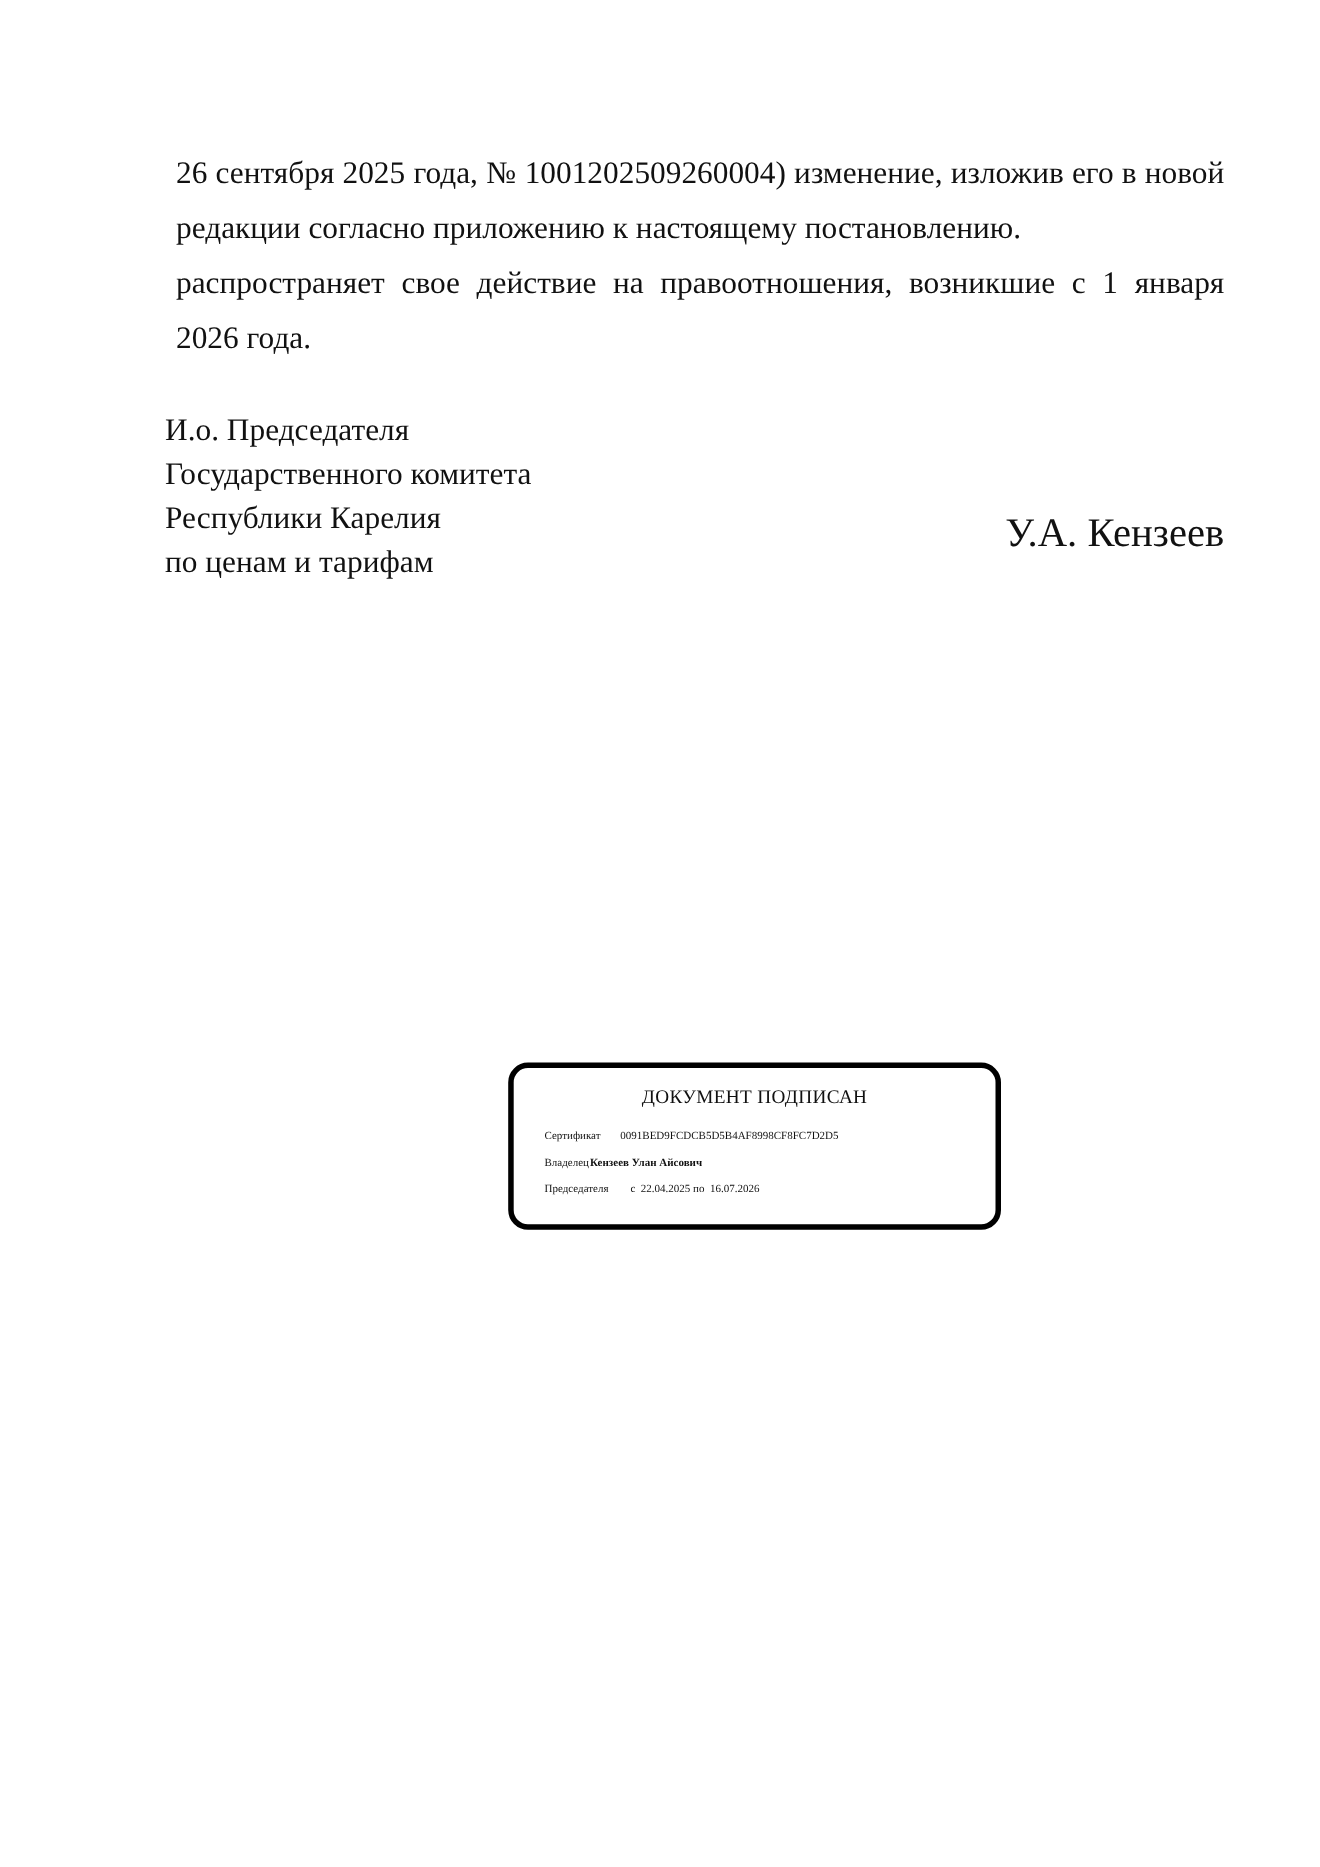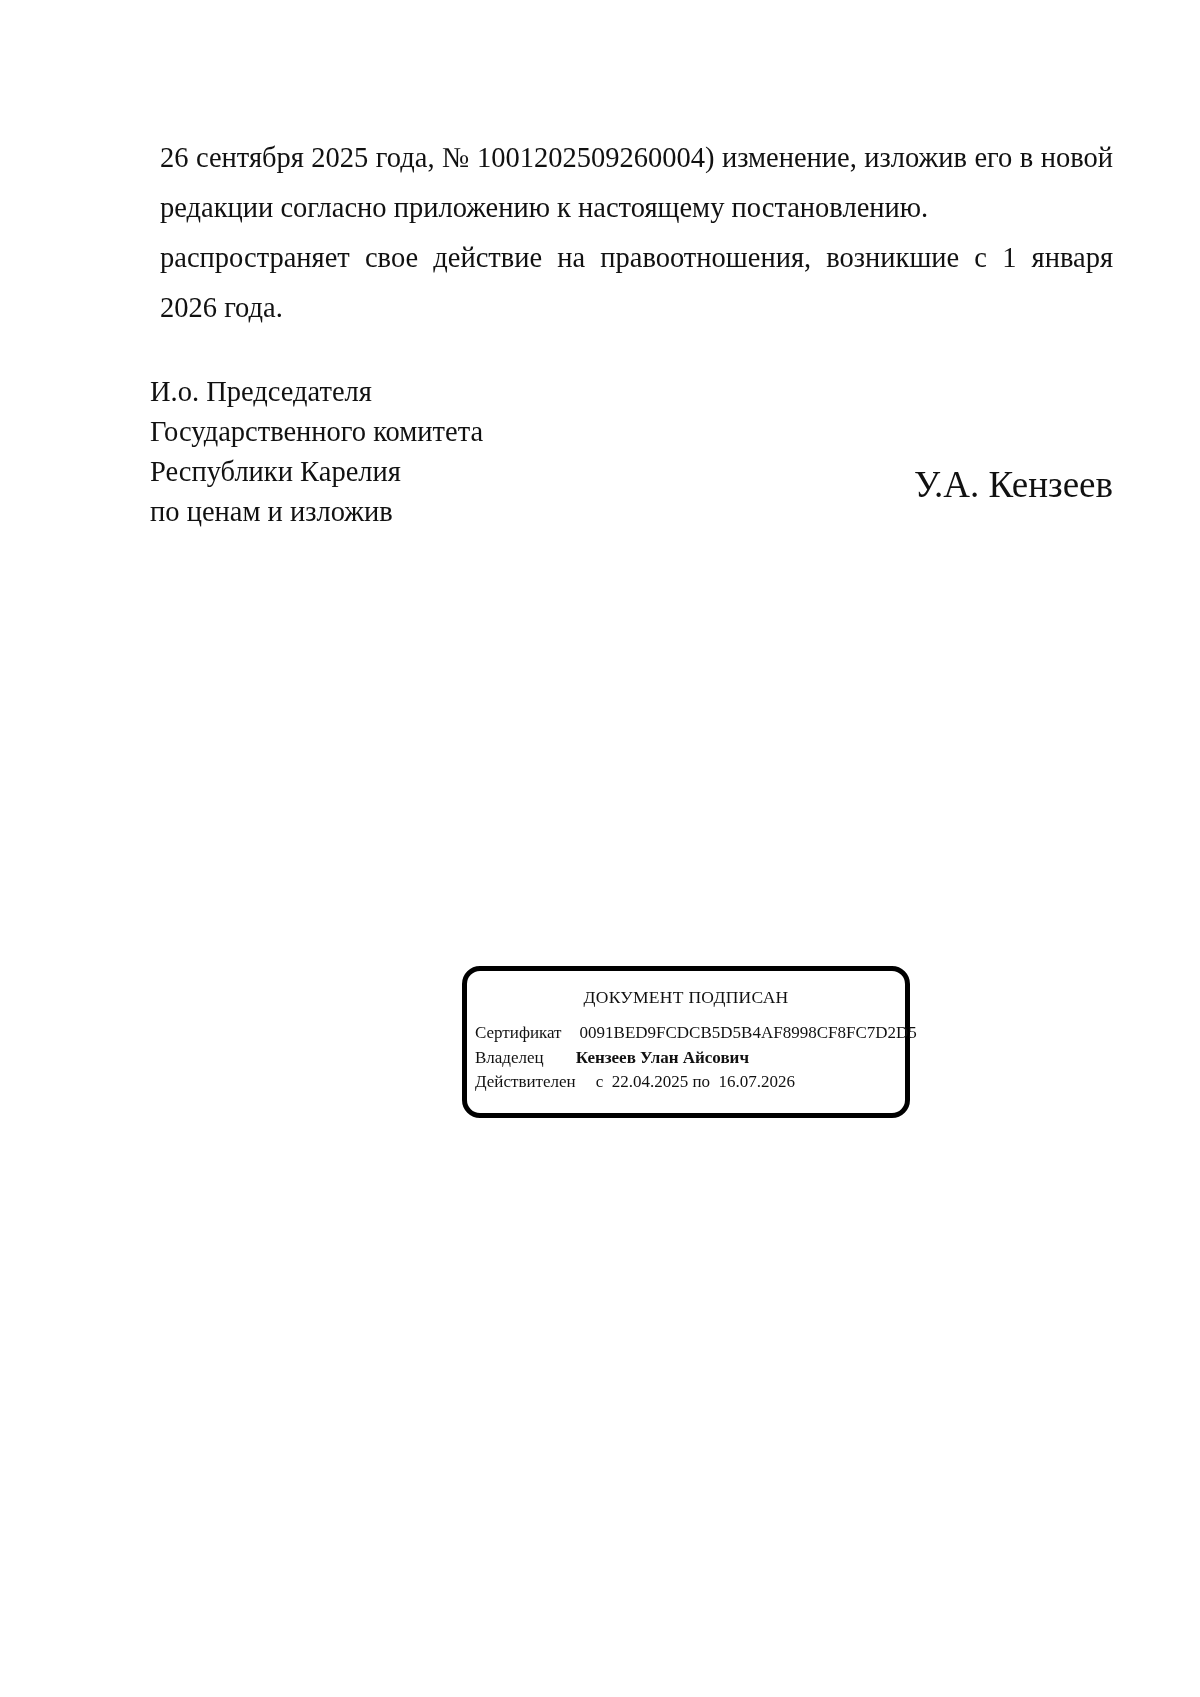--- a/index.html
+++ b/index.html
@@ -67,38 +67,38 @@
   }
   .stamp-title {
     margin-top: 15px;
     text-align: center;
     font-size: 17.5px;
     line-height: 23px;
     letter-spacing: 0.3px;
   }
   .stamp-rows {
     margin-top: 12px;
-    padding-left: 8px;
+    padding-left: 28px;
     padding-right: 8px;
-    font-size: 17px;
+    font-size: 10px;
     text-align: right;
   }
   .stamp-row {
     display: flex;
     line-height: 24.5px;
     white-space: nowrap;
   }
   .stamp-label {
     flex: 0 0 auto;
   }
   .stamp-value {
     margin-left: 18px;
   }
   .stamp-row.owner .stamp-value {
-    margin-left: 32px;
+    margin-left: 1px;
     font-weight: bold;
   }
   .stamp-row.validity .stamp-value {
     margin-left: 20px;
   }
 </style>
 </head>
 <body>
 
 <div class="page">
@@ -107,38 +107,38 @@
     <div class="line-justify">26 сентября 2025 года, № 1001202509260004) изменение, изложив его в новой</div>
     <div class="line-left">редакции согласно приложению к настоящему постановлению.</div>
     <div class="line-justify">распространяет свое действие на правоотношения, возникшие с 1 января</div>
     <div class="line-left">2026 года.</div>
   </div>
 
   <div class="sig-block">
     <div>И.о. Председателя</div>
     <div>Государственного комитета</div>
     <div>Республики Карелия</div>
-    <div>по ценам и изложив</div>
+    <div>по ценам и тарифам</div>
   </div>
 
   <div class="sig-name">У.А. Кензеев</div>
 
   <div class="stamp">
     <div class="stamp-title">
       <div>ДОКУМЕНТ ПОДПИСАН</div>
     </div>
     <div class="stamp-rows">
       <div class="stamp-row certificate">
         <span class="stamp-label">Сертификат</span>
         <span class="stamp-value">0091BED9FCDCB5D5B4AF8998CF8FC7D2D5</span>
       </div>
       <div class="stamp-row owner">
         <span class="stamp-label">Владелец</span>
         <span class="stamp-value">Кензеев Улан Айсович</span>
       </div>
       <div class="stamp-row validity">
-        <span class="stamp-label">Действителен</span>
+        <span class="stamp-label">Председателя</span>
         <span class="stamp-value">с&nbsp; 22.04.2025 по&nbsp; 16.07.2026</span>
       </div>
     </div>
   </div>
 
 </div>
 
 </body></html>

